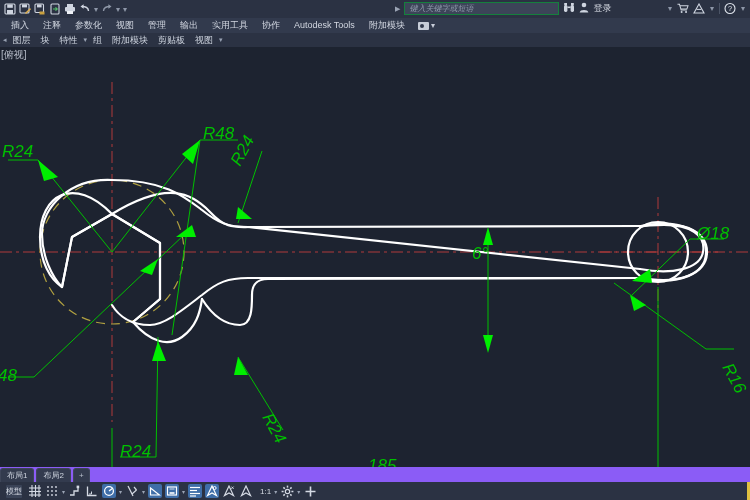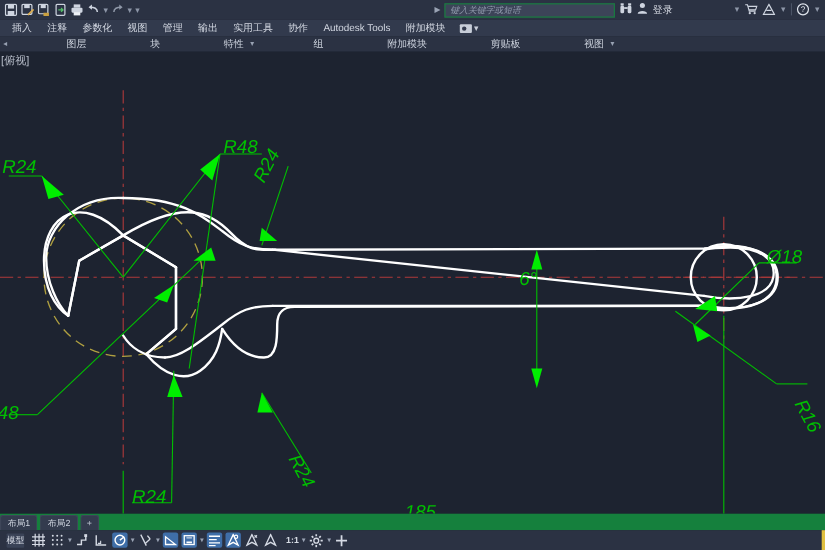--- a/index.html
+++ b/index.html
@@ -68,57 +68,57 @@
     content:""; position:absolute; left:2px; top:2px; width:4px;height:4px;border-radius:50%;
     background:#323a4d;
   }
 
   
   .panel-row{
     position:absolute; left:0; top:33px; width:750px; height:14px;
     background:#2b3243; display:flex; align-items:center; padding-left:2px;
   }
   .ptab{
-    font-size:9px; color:#cdd3de; padding:0 5px; line-height:14px; white-space:nowrap;margin-left:48px;
+    font-size:9px; color:#cdd3de; padding:0 5px; line-height:14px; white-space:nowrap;
   }
   .pcaret{ font-size:7px; color:#98a1b2; padding:0 1px; }
 
   
   .canvas{
     position:absolute; left:0; top:47px; width:750px; height:420px;
     background:#1d2330; overflow:hidden;
   }
   .vp-label{
     position:absolute; left:1px; top:1px; font-size:10px; color:#b9bfcb;
     letter-spacing:0px;
   }
   .canvas svg{ position:absolute; left:0; top:0; }
 
   
   .layout-bar{
     position:absolute; left:0; top:467px; width:750px; height:15px;
-    background:#15803d; display:flex; align-items:flex-end; padding-left:0px; gap:2px;
+    background:#8b5cf6; display:flex; align-items:flex-end; padding-left:0px; gap:2px;
   }
   .ltab{
     font-size:8px; color:#cfd5e0; background:#333b4e; border:1px solid #3e4659;
     border-bottom:none; padding:1px 6px; border-radius:3px 3px 0 0; line-height:11px;
     white-space:nowrap;
   }
   .ltab.plus{ padding:1px 5px; color:#b9c0cd; }
 
   
   .status-bar{
     position:absolute; left:0; top:482px; width:750px; height:18px;
     background:#2b3243; display:flex; align-items:center;
   }
   .st-model{
     font-size:8px; color:#d7dce5; background:#3a4357; padding:1px 0; margin-left:6px;
     border-radius:1px;
   }
-  .st-group{ display:flex; align-items:center; gap:3px; margin-left:6px;font-weight:bold; }
+  .st-group{ display:flex; align-items:center; gap:3px; margin-left:6px; }
   .sicon{
     width:14px; height:14px; display:flex; align-items:center; justify-content:center;
     color:#d5dae4; border-radius:2px;
   }
   .sicon.active{ background:#3f6ea8; }
   .scaret{ font-size:6px; color:#9aa3b4; }
   .st-scale{ font-size:8px; color:#d7dce5; margin-left:4px; }
   .yellowbar{ width:3px; height:18px; background:#e0c040; position:absolute; right:0; top:0;}
 </style>
 </head>

